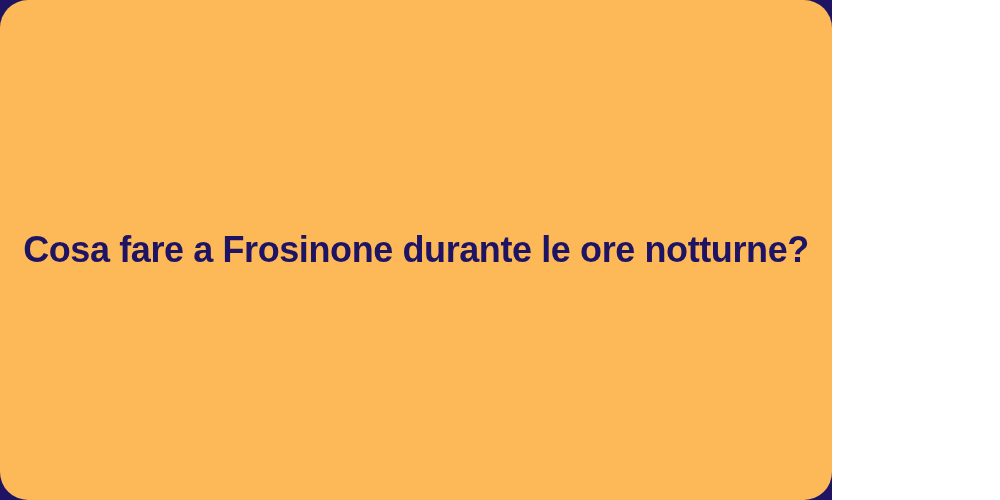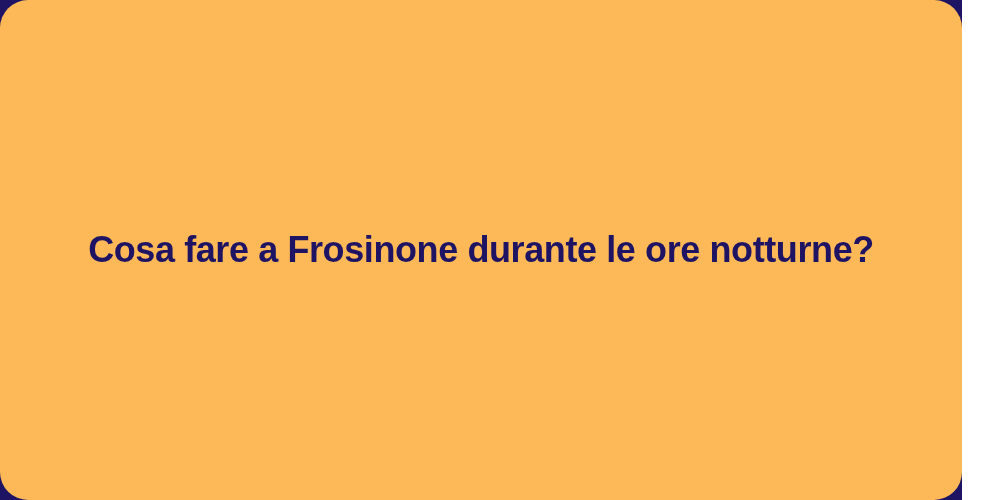--- a/index.html
+++ b/index.html
@@ -12,21 +12,21 @@
     width: 1000px;
     height: 500px;
     overflow: hidden;
     font-family: "Liberation Sans", sans-serif;
   }
 
   
   .frame {
     position: relative;
     box-sizing: border-box;
-    width: 962px;
+    width: 832px;
     height: 500px;
     background: #1E1463;
   }
 
   
   .card {
     box-sizing: border-box;
     width: 100%;
     height: 100%;
     background: #FDB957;

